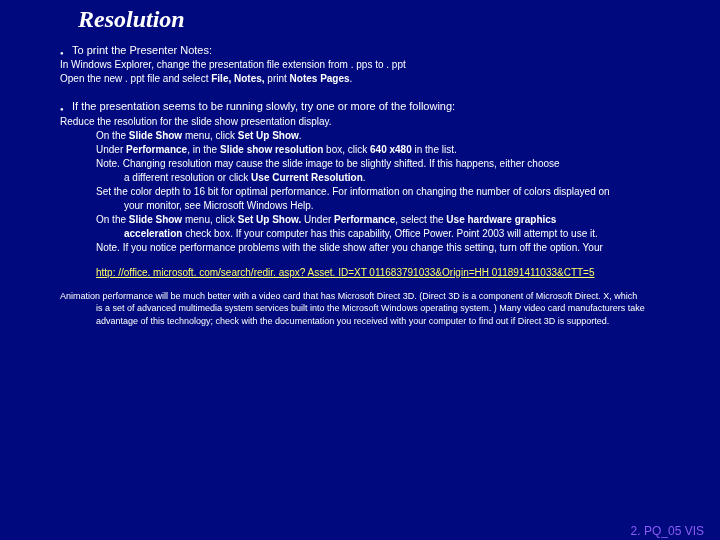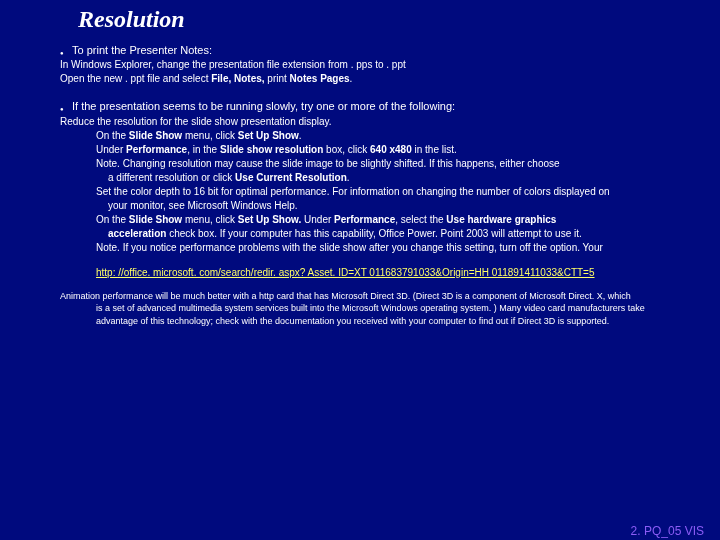--- a/index.html
+++ b/index.html
@@ -5,21 +5,21 @@
 html,body{margin:0;padding:0;width:720px;height:540px;background:#000a7e;color:#fff;font-family:Arial,Helvetica,sans-serif;overflow:hidden}
 .slide{padding:0;position:relative;height:540px}
 .title{font-weight:bold;font-style:italic;font-size:24px;margin:6px 0 10px 78px;font-family:'Times New Roman',serif}
 .content{padding:0 44px 0 60px;font-size:10px;line-height:1.3}
 .bullet{display:flex;margin:3px 0 1px}
 .bullet .dot{width:12px;flex:0 0 12px}
 .bullet .dot::before{content:'\25CF';font-size:6px;position:relative;top:2px}
 .bullet .txt{flex:1;font-size:11px}
 .sub{margin:1px 0}
 .ind1{margin-left:36px}
-.ind2{margin-left:48px}
+.ind2{margin-left:64px}
 b{font-weight:bold}
 .link{color:#ffff66;text-decoration:underline}
 .footer{position:absolute;right:16px;bottom:8px;font-size:12px;color:#8b5cf6}
 .gap{height:10px}
 </style>
 </head>
 <body>
 <div class="slide">
 
 <div class="title">Resolution</div>
@@ -63,19 +63,19 @@
   <div class="sub ind1">Note.  If you notice performance problems with the slide show after you change this setting, turn off the option. Your</div>
 
   <div class="gap"></div>
 
   <div class="sub ind1">
     <span class="link">http: //office. microsoft. com/search/redir. aspx? Asset. ID=XT 011683791033&amp;Origin=HH 011891411033&amp;CTT=5</span>
   </div>
 
   <div class="gap"></div>
 
-  <div class="sub" style="font-size:9px">Animation performance will be much better with a http card that has Microsoft Direct 3D. (Direct 3D is a component of Microsoft Direct. X, which</div>
+  <div class="sub" style="font-size:9px">Animation performance will be much better with a video card that has Microsoft Direct 3D. (Direct 3D is a component of Microsoft Direct. X, which</div>
   <div class="sub ind1" style="font-size:9px">is a set of advanced multimedia system services built into the Microsoft Windows operating system. ) Many video card manufacturers take</div>
   <div class="sub ind1" style="font-size:9px">advantage of this technology; check with the documentation you received with your computer to find out if Direct 3D is supported.</div>
 </div>
 
 <div class="footer">2. PQ_05 VIS</div>
 </div>
 
 </body></html>

